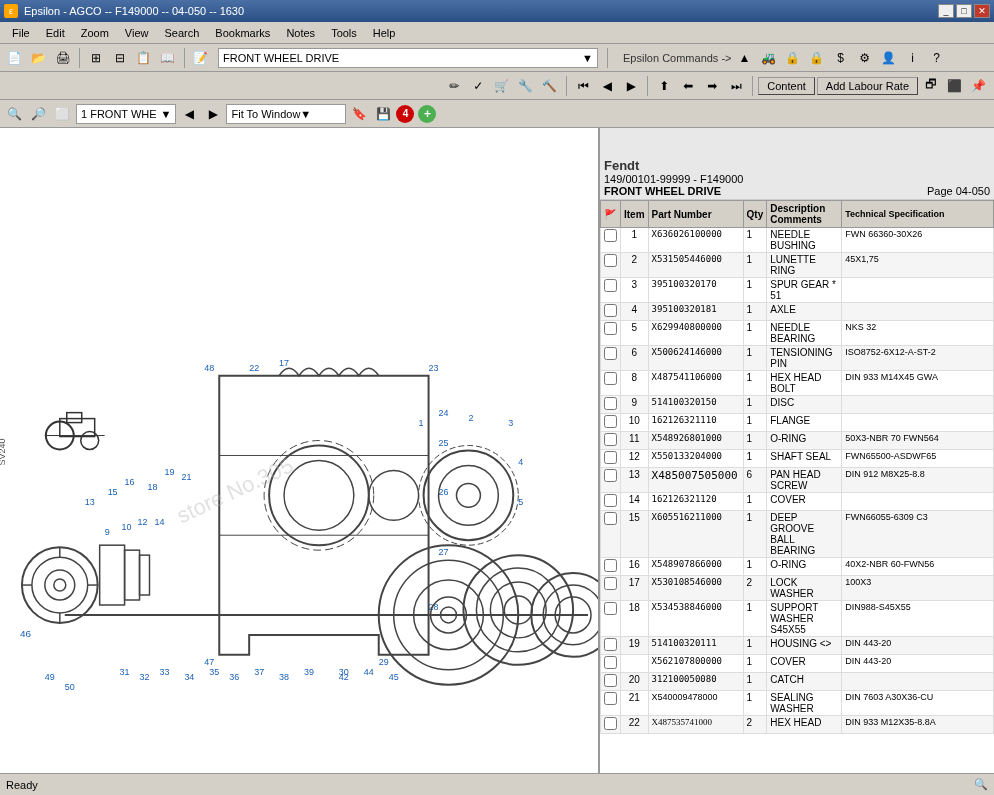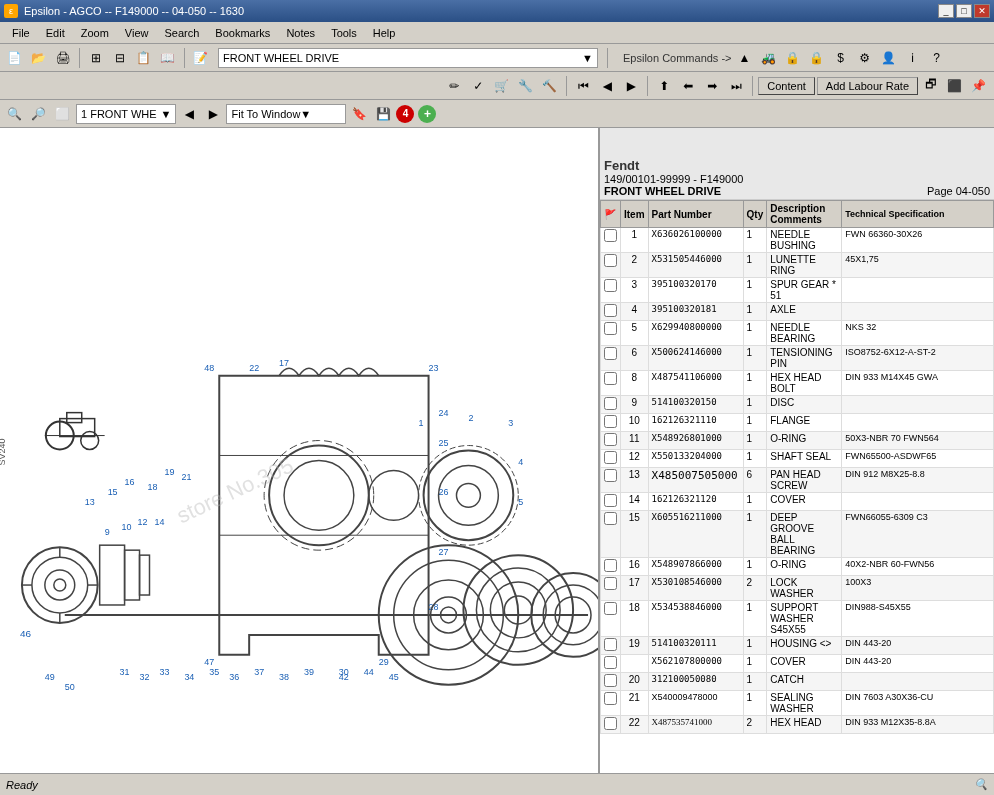--- a/index.html
+++ b/index.html
@@ -65,21 +65,21 @@
     .checkbox-cell { width: 14px; text-align: center; }
     .item-cell { width: 20px; text-align: center; }
     .part-cell { width: 95px; }
     .qty-cell { width: 22px; text-align: left; }
     .desc-cell { width: 75px; }
     .tech-cell { font-size: 9px; }
     
     .flag-icon { color: #cc0000; font-size: 10px; }
 
     
-    #status-bar { background: #d4d0c8; height: 22px; display: flex; align-items: center; padding: 4px 6px; border-top: 1px solid #999; justify-content: space-between; font-style: italic; }
+    #status-bar { background: #d4d0c8; height: 22px; display: flex; align-items: center; padding: 4px 6px; border-top: 1px solid #999; justify-content: space-between; }
     #status-bar .status-text { font-size: 11px; }
     
     
     #parts-table-container::-webkit-scrollbar { width: 12px; }
     #parts-table-container::-webkit-scrollbar-track { background: #d4d0c8; }
     #parts-table-container::-webkit-scrollbar-thumb { background: #999; border: 1px solid #666; }
   </style>
 </head>
 <body>
 

